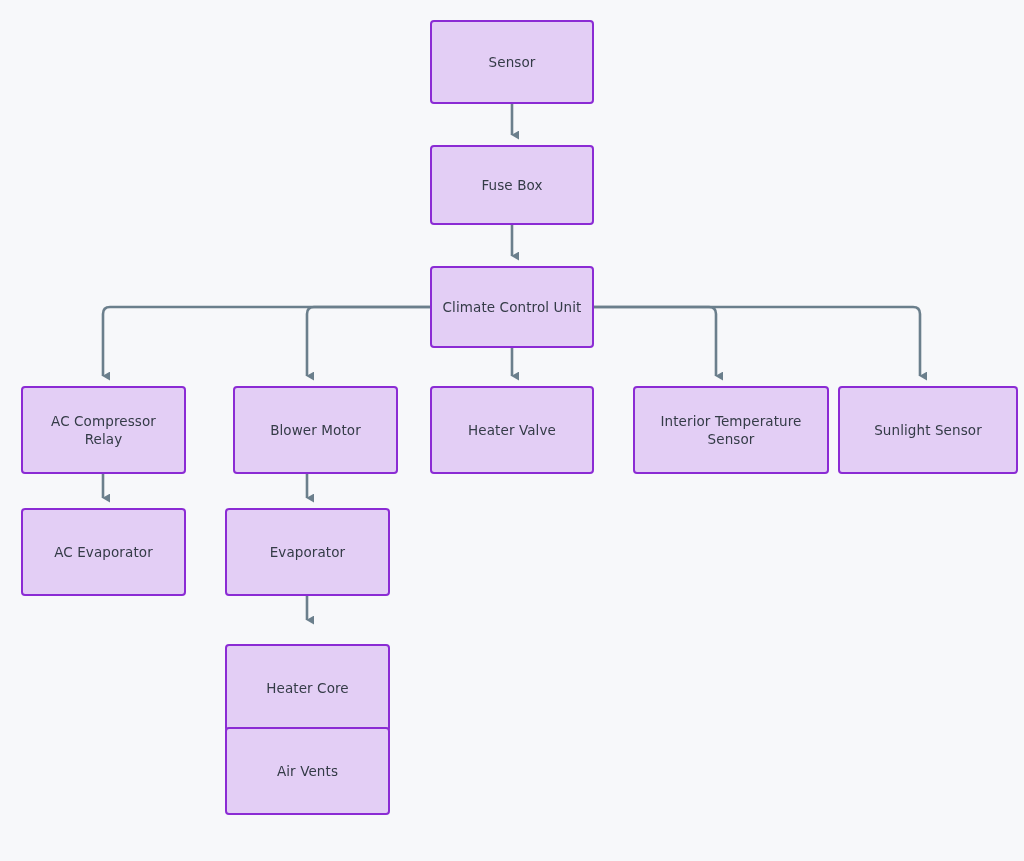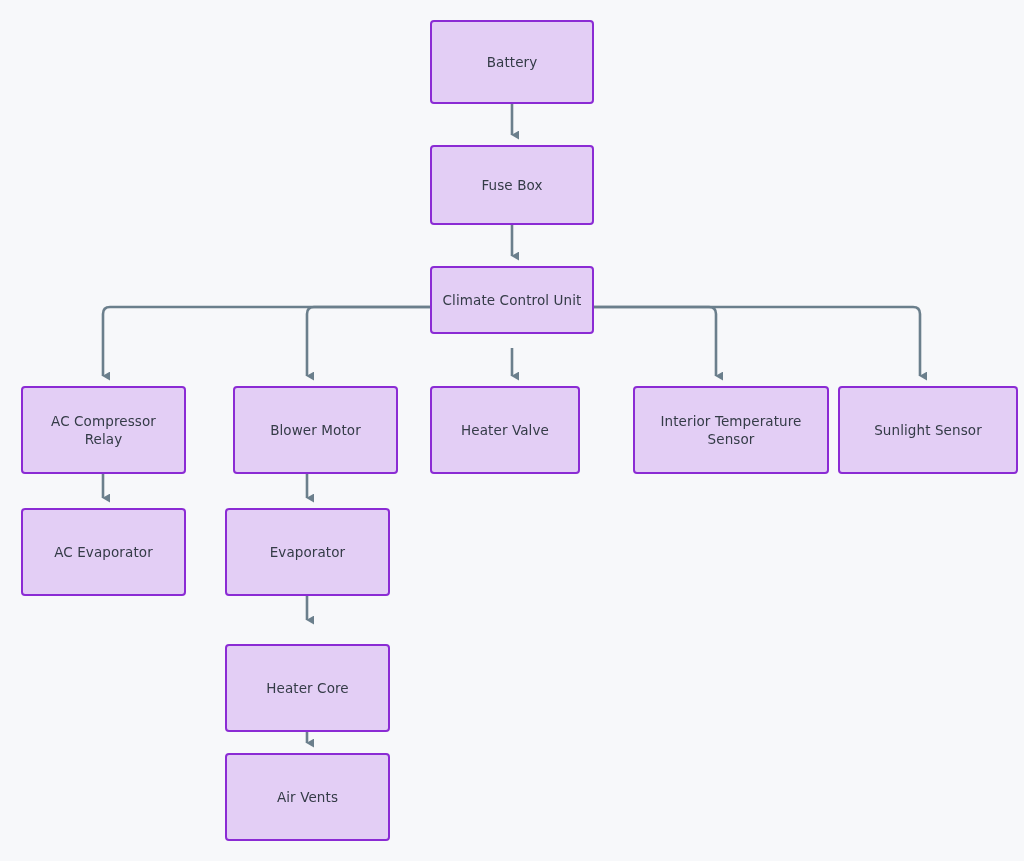--- a/index.html
+++ b/index.html
@@ -72,37 +72,37 @@
       <path d="M 103 474 L 103 498" marker-end="url(#arrowhead)"></path>
 
       <path d="M 307 474 L 307 498" marker-end="url(#arrowhead)"></path>
 
       <path d="M 307 596 L 307 620" marker-end="url(#arrowhead)"></path>
 
       <path d="M 307 718 L 307 743" marker-end="url(#arrowhead)"></path>
     </g>
   </svg>
 
-  <div class="node" style="left:430px; top:20px; width:164px; height:84px;">Battery</div>
+  <div class="node" style="left:430px; top:20px; width:164px; height:84px;">Sensor</div>
 
   <div class="node" style="left:430px; top:145px; width:164px; height:80px;">Fuse Box</div>
 
-  <div class="node" style="left:430px; top:266px; width:164px; height:68px;">Climate Control Unit</div>
+  <div class="node" style="left:430px; top:266px; width:164px; height:82px;">Climate Control Unit</div>
 
   <div class="node" style="left:21px; top:386px; width:165px; height:88px;">AC Compressor Relay</div>
 
   <div class="node" style="left:233px; top:386px; width:165px; height:88px;">Blower Motor</div>
 
-  <div class="node" style="left:430px; top:386px; width:150px; height:88px;">Heater Valve</div>
+  <div class="node" style="left:430px; top:386px; width:164px; height:88px;">Heater Valve</div>
 
   <div class="node" style="left:633px; top:386px; width:196px; height:88px;">Interior Temperature Sensor</div>
 
   <div class="node" style="left:838px; top:386px; width:180px; height:88px;">Sunlight Sensor</div>
 
   <div class="node" style="left:21px; top:508px; width:165px; height:88px;">AC Evaporator</div>
 
   <div class="node" style="left:225px; top:508px; width:165px; height:88px;">Evaporator</div>
 
   <div class="node" style="left:225px; top:644px; width:165px; height:88px;">Heater Core</div>
 
-  <div class="node" style="left:225px; top:753px; width:165px; height:88px;">Air Vents</div>
+  <div class="node" style="left:225px; top:727px; width:165px; height:88px;">Air Vents</div>
 
 </div>
 
 </body></html>

